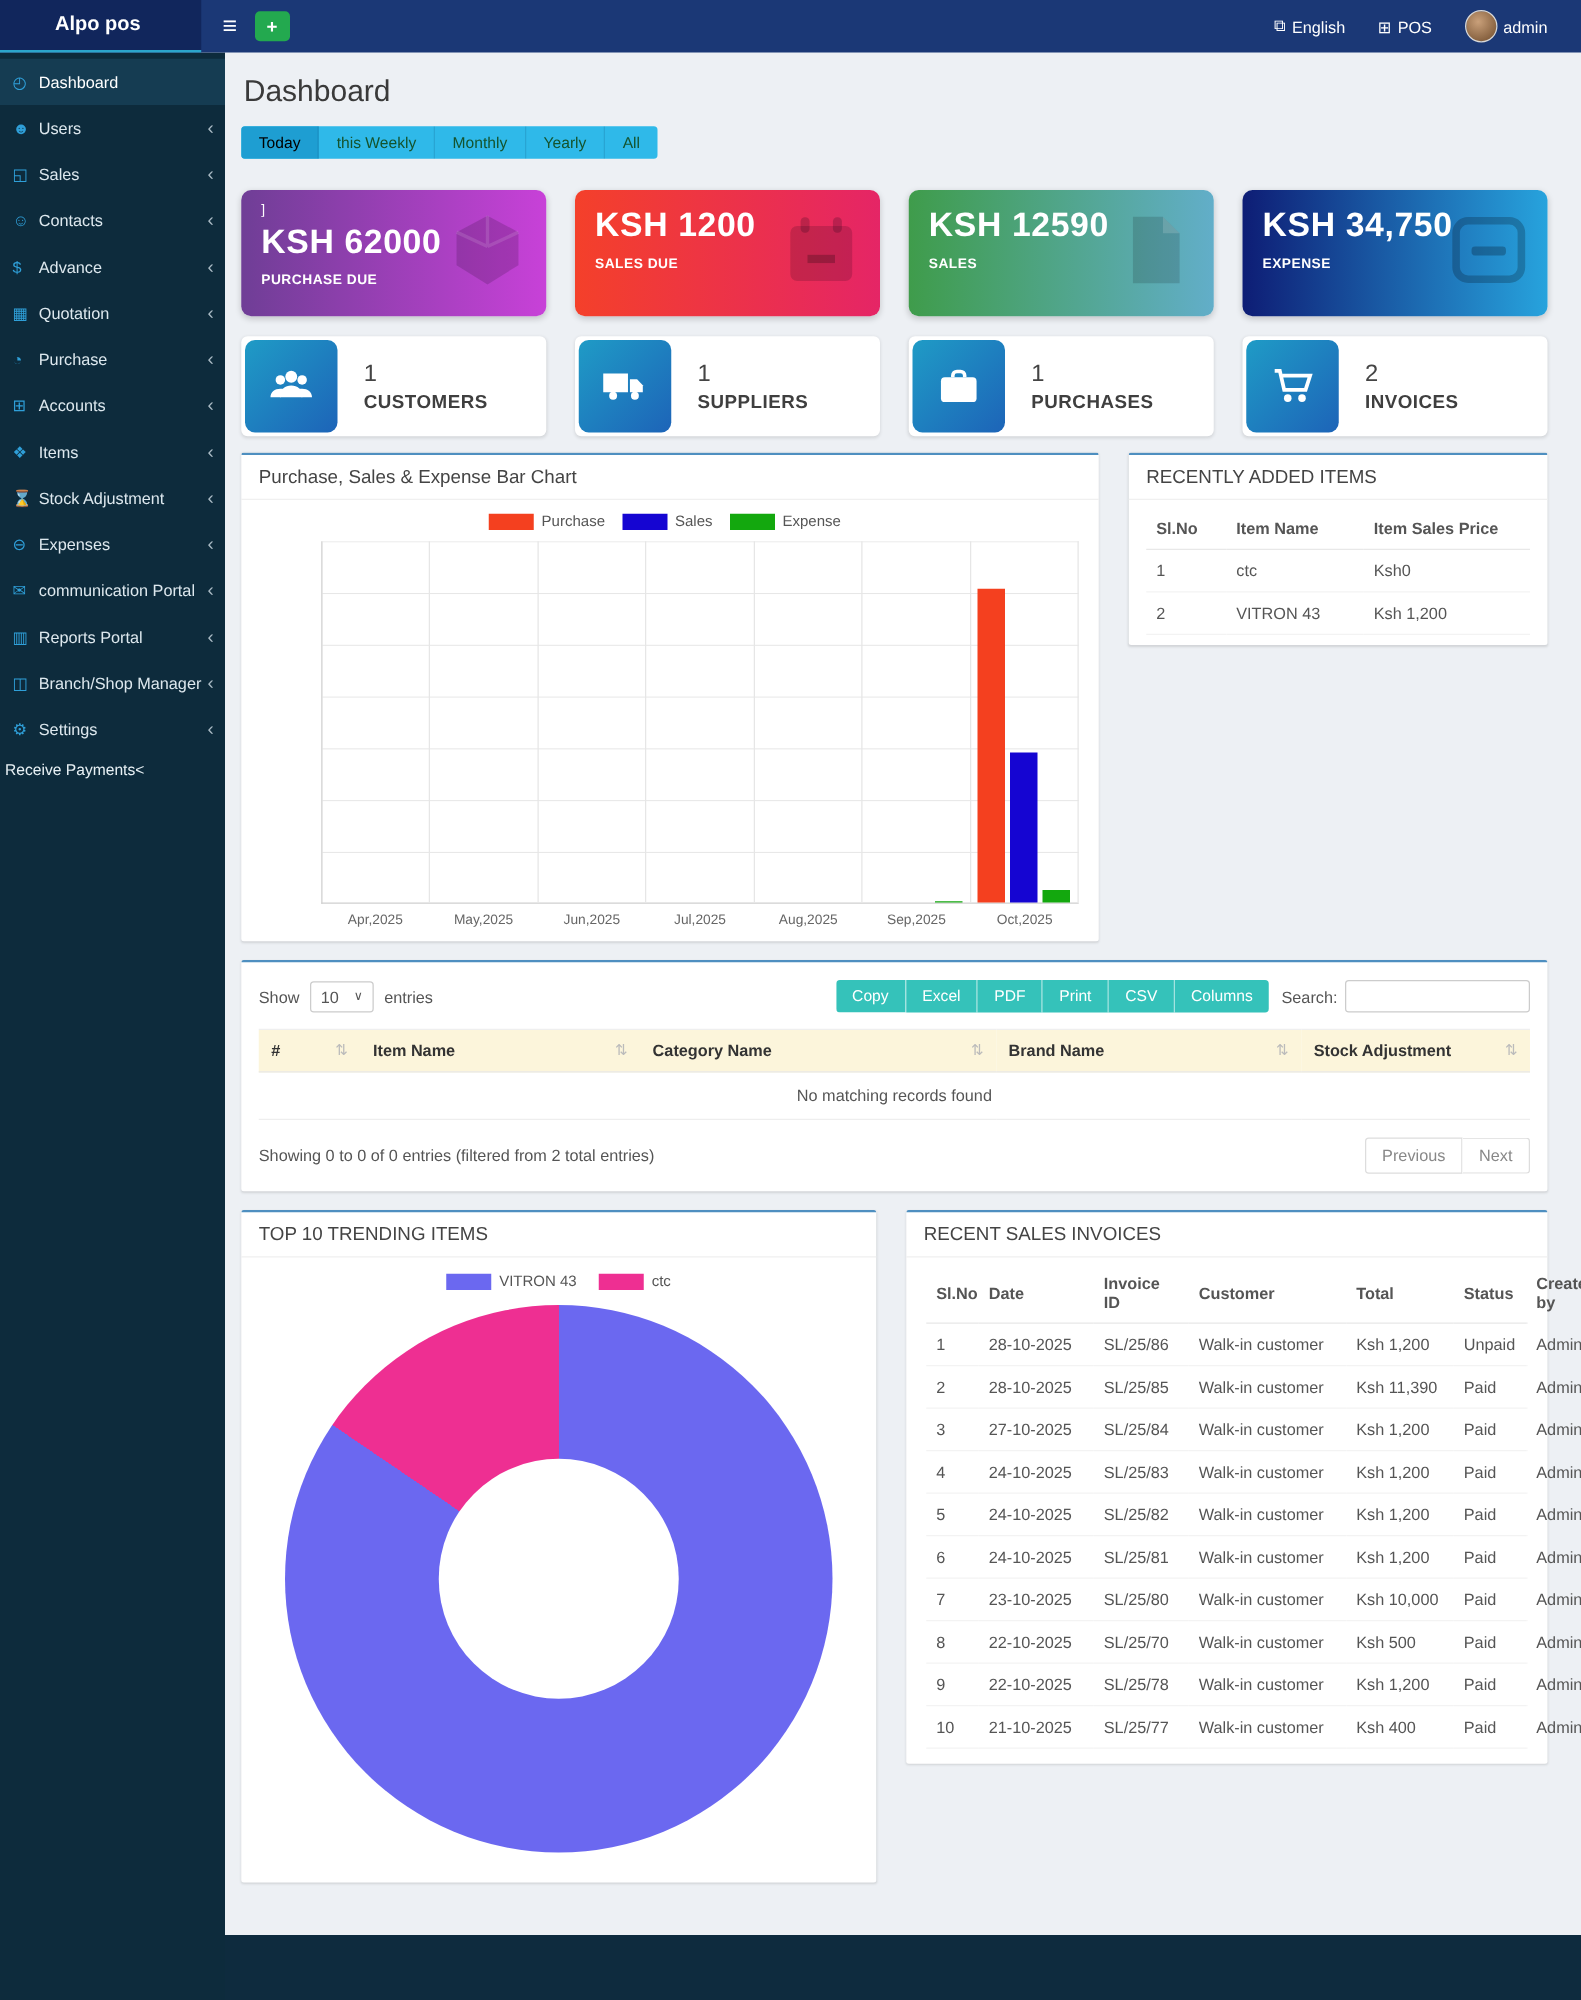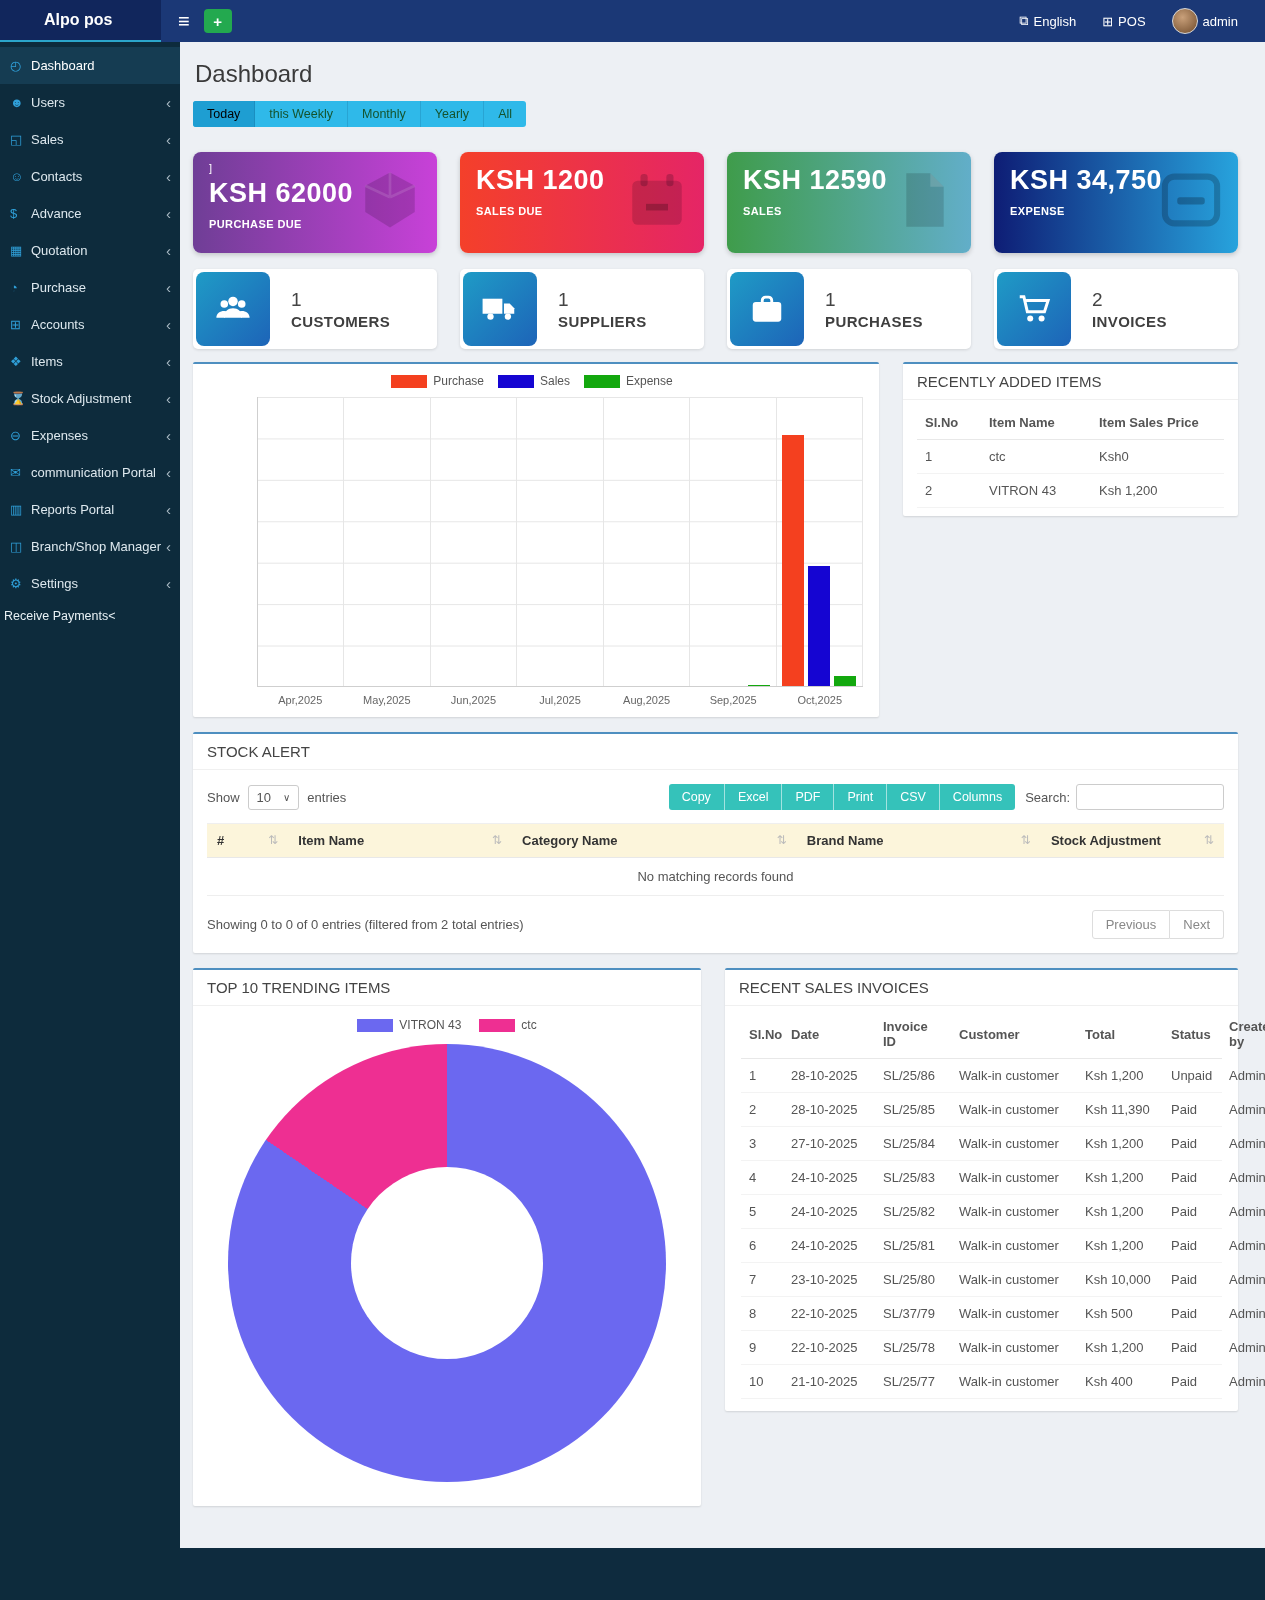--- a/index.html
+++ b/index.html
@@ -316,20 +316,21 @@
       <span class="counter-text">
         <div class="counter-value">2</div>
         <div class="counter-label">INVOICES</div>
       </span>
     </div>
   </div>
 
   
   <div class="chart-row">
     <section class="card chart-card">
+      <div class="card-header">Purchase, Sales &amp; Expense Bar Chart</div>
       <div class="chart-body">
         <div class="chart-legend">
             <span class="legend-item">
               <span class="legend-swatch" style="background: rgb(244, 64, 31);"></span>
               <span>Purchase</span>
             </span>
             <span class="legend-item">
               <span class="legend-swatch" style="background: rgb(21, 5, 210);"></span>
               <span>Sales</span>
             </span>
@@ -428,21 +429,20 @@
                 <td>Ksh 1,200</td>
               </tr>
             </tbody>
         </table>
       </div>
     </section>
   </div>
 
   
   <section class="card stock-card">
-    <div class="card-header">STOCK ALERT</div>
     <div class="stock-body">
       <div class="stock-controls">
         <span>Show</span>
         <span class="select-box">
           <span>10</span>
           <span class="caret">∨</span>
         </span>
         <span>entries</span>
         <span class="btn-group">
           <button class="tool-btn">Copy</button>
@@ -594,21 +594,21 @@
                 <td>SL/25/80</td>
                 <td>Walk-in customer</td>
                 <td>Ksh 10,000</td>
                 <td>Paid</td>
                 <td>Admin</td>
               </tr>
 
               <tr>
                 <td>8</td>
                 <td>22-10-2025</td>
-                <td>SL/37/79</td>
+                <td>SL/25/70</td>
                 <td>Walk-in customer</td>
                 <td>Ksh 500</td>
                 <td>Paid</td>
                 <td>Admin</td>
               </tr>
 
               <tr>
                 <td>9</td>
                 <td>22-10-2025</td>
                 <td>SL/25/78</td>

